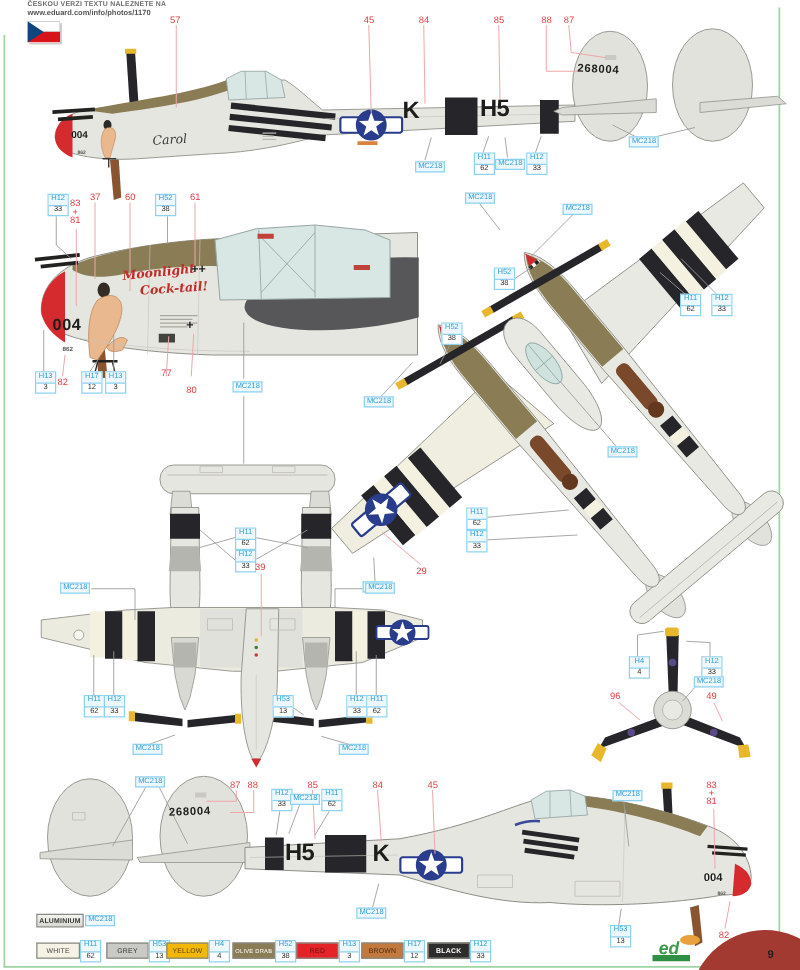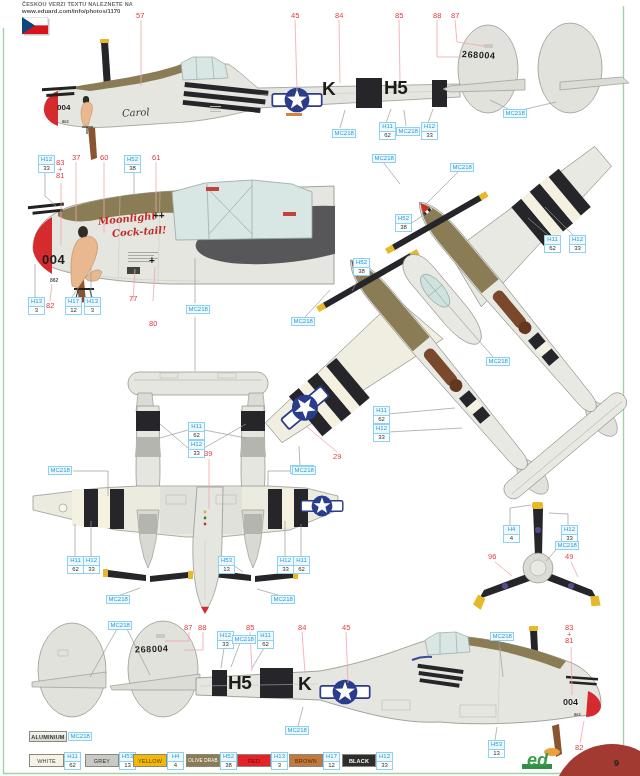--- a/index.html
+++ b/index.html
@@ -33,21 +33,21 @@
   .carol{font-size:10px;transform:rotate(-3deg);}
   .moon{color:#c22c28;font-weight:bold;font-size:10px;}
   .cross{position:absolute;color:#1a1a18;font-weight:bold;}
   
   .chip{position:absolute;height:13px;border:.5px solid #88887f;display:flex;align-items:center;
         justify-content:center;font-size:5.5px;letter-spacing:.2px;box-sizing:border-box;}
   .alum{position:absolute;left:29px;top:731px;width:38px;height:11px;border:.5px solid #8a8a84;
         background:linear-gradient(#f4f4f0,#d8d8d2);font-size:5.5px;font-weight:bold;color:#333;
         display:flex;align-items:center;justify-content:center;letter-spacing:.2px;box-sizing:border-box;}
   .pagenum{position:absolute;left:614px;top:758px;font-size:9px;font-weight:bold;color:#222;}
-  .logo-ed{position:absolute;left:527px;top:750px;font-size:18px;font-weight:bold;font-style:italic;color:#3a9b4a;}
+  .logo-ed{position:absolute;left:527px;top:750px;font-size:14px;font-weight:bold;font-style:italic;color:#3a9b4a;}
 </style>
 </head>
 <body>
 
 <div class="page">
 
 <svg class="art" width="640" height="776" viewBox="0 0 640 776">
   <defs>
     <g id="insig">
       <rect x="-26" y="-6.5" width="52" height="13" rx="2" fill="#ffffff" stroke="#2a3c8c" stroke-width="1.8"></rect>
@@ -458,21 +458,21 @@
 <div class="co" style="left:46px;top:302px">82</div>
 <div class="pb" style="left:65px;top:297px">
       <div class="t">H17</div>
       <div class="b">12</div>
     </div>
 <div class="pb" style="left:84px;top:297px">
       <div class="t">H13</div>
       <div class="b">3</div>
     </div>
 <div class="co" style="left:129px;top:295px">77</div>
-<div class="co" style="left:149px;top:320px">80</div>
+<div class="co" style="left:149px;top:308px">80</div>
 <div class="pl" style="left:186px;top:305px">MC218</div>
 <div class="pl" style="left:291px;top:317px">MC218</div>
 
 <div class="mk nose2" style="left:42px;top:252px">004</div>
 <div class="mk tiny" style="left:50px;top:277px;font-size:5px">862</div>
 <div class="script moon" style="left:98px;top:213px;transform:rotate(-6deg)">Moonlight</div>
 <div class="script moon" style="left:112px;top:226px;transform:rotate(-4deg)">Cock-tail!</div>
 <div class="cross" style="left:153px;top:210px;font-size:10px">++</div>
 <div class="cross" style="left:149px;top:255px;font-size:10px">+</div>
 

